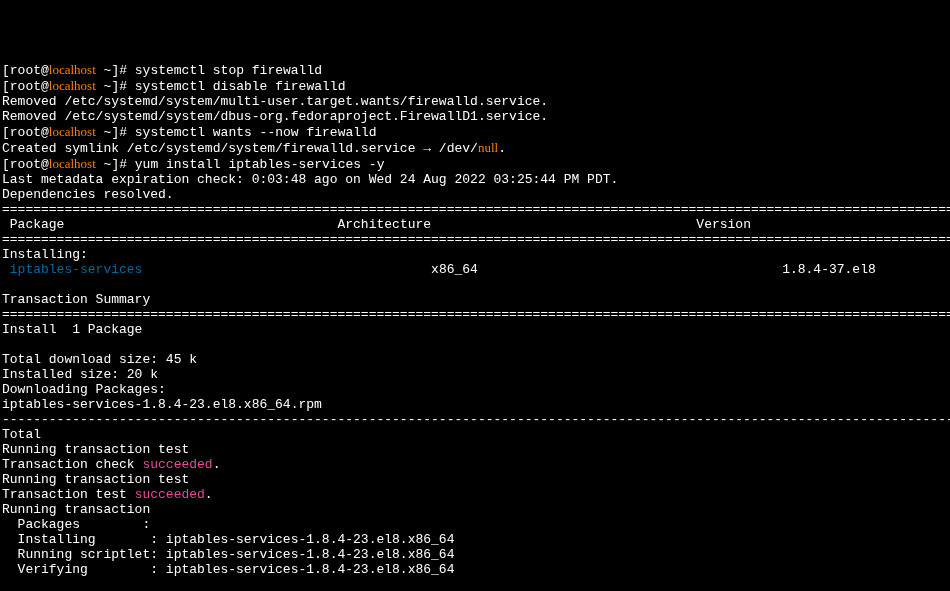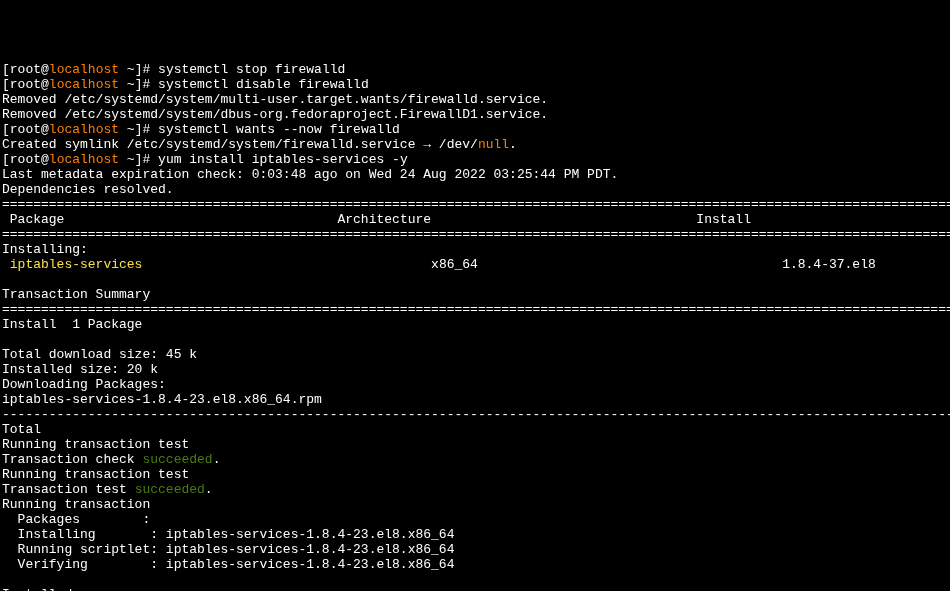--- a/index.html
+++ b/index.html
@@ -6,40 +6,40 @@
       background: #000;
       color: #fff;
       font-family: "Courier New", monospace;
       font-size: 13px;
       line-height: 15px;
       margin: 0;
       padding: 2px;
       white-space: pre;
       overflow: hidden;
     }
-    .orange { color: #ff7f00; }
-    .cyan { color: #fde047; }
-    .green { color: #4d7c0f; }
+    .orange { color: #ff7f00; font-family: Liberation Serif, serif; }
+    .cyan { color: #0369a1; }
+    .green { color: #ec4899; }
   </style>
 </head>
 <body>
 
 
 
 <div><span>[</span><span>root</span><span>@</span><span class="orange">localhost</span><span> ~]# </span><span>systemctl stop firewalld</span>
 <span>[</span><span>root</span><span>@</span><span class="orange">localhost</span><span> ~]# </span><span>systemctl disable firewalld</span>
 <span>Removed /etc/systemd/system/multi-user.target.wants/firewalld.service.</span>
 <span>Removed /etc/systemd/system/dbus-org.fedoraproject.FirewallD1.service.</span>
 <span>[</span><span>root</span><span>@</span><span class="orange">localhost</span><span> ~]# </span><span>systemctl wants --now firewalld</span>
 <span>Created symlink /etc/systemd/system/firewalld.service → /dev/</span><span class="orange">null</span><span>.</span>
 <span>[</span><span>root</span><span>@</span><span class="orange">localhost</span><span> ~]# </span><span>yum install iptables-services -y</span>
 <span>Last metadata expiration check: 0:03:48 ago on Wed 24 Aug 2022 03:25:44 PM PDT.</span>
 <span>Dependencies resolved.</span>
 <span>==============================================================================================================================</span>
-<span> Package</span><span>                                   </span><span>Architecture</span><span>                                  </span><span>Install</span>
+<span> Package</span><span>                                   </span><span>Architecture</span><span>                                  </span><span>Version</span>
 <span>==============================================================================================================================</span>
 <span>Installing:</span>
 <span class="cyan"> iptables-services</span><span>                                     </span><span>x86_64</span><span>                                       </span><span>1.8.4-37.el8</span>
 
 <span>Transaction Summary</span>
 <span>==============================================================================================================================</span>
 <span>Install  1 Package</span>
 
 <span>Total download size: 45 k</span>
 <span>Installed size: 20 k</span>

